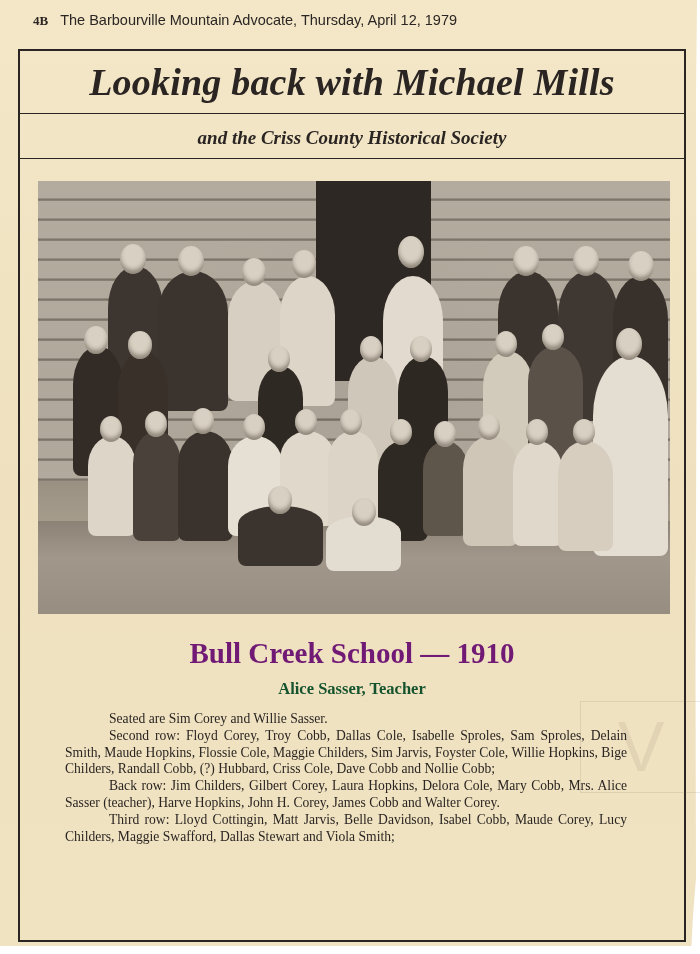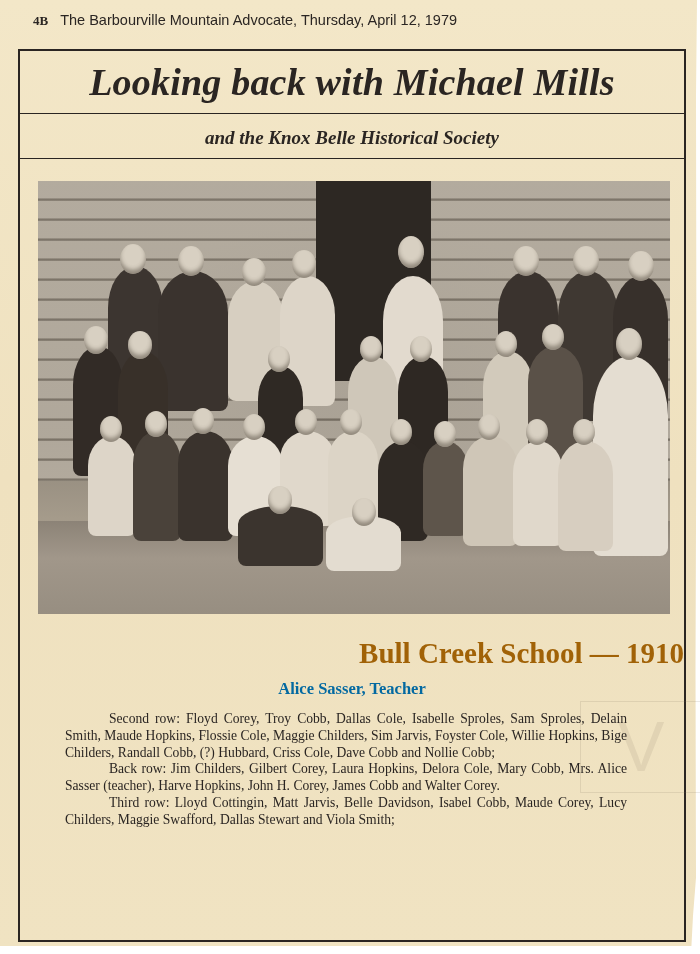--- a/index.html
+++ b/index.html
@@ -129,33 +129,33 @@
   .head {
     position: absolute;
     border-radius: 50%;
     background: #d8d0c2;
     box-shadow: inset 0 -4px 4px rgba(60,50,40,0.45);
   }
   .caption-title {
     position: absolute;
     left: 0; top: 586px;
     width: 100%;
-    text-align: right;
+    text-align: center;
     font-size: 29px;
     font-weight: bold;
-    color: #a16207;
+    color: #701a75;
   }
   .caption-sub {
     position: absolute;
     left: 0; top: 628px;
     width: 100%;
     text-align: center;
     font-size: 16.5px;
     font-weight: bold;
-    color: #0369a1;
+    color: #14532d;
   }
   .body-text {
     position: absolute;
     left: 45px; top: 660px;
     width: 562px;
     font-size: 13.6px;
     line-height: 16.8px;
     text-align: justify;
     color: #2a2522;
   }
@@ -184,21 +184,21 @@
 
 <div class="masthead">
   <span class="page-num">4B</span><span>The Barbourville Mountain Advocate, Thursday, April 12, 1979</span>
 </div>
 
 <div class="frame">
   <div class="title-band">
     <h1>Looking back with Michael Mills</h1>
   </div>
   <div class="subtitle-band">
-    <h2>and the Knox Belle Historical Society</h2>
+    <h2>and the Criss County Historical Society</h2>
   </div>
 
   <div class="photo">
     <div class="siding"></div>
     <div class="door"></div>
     <div class="ground"></div>
     <div class="crowd">
 
       <div class="person" style="left:50px;top:30px;width:55px;height:140px;background:#3c3530;"></div>
       <div class="head" style="left:62px;top:8px;width:26px;height:30px;"></div>
@@ -264,17 +264,18 @@
       <div class="head" style="left:294px;top:262px;width:24px;height:28px;"></div>
     </div>
   </div>
 
   <div class="caption-title">Bull Creek School — 1910</div>
   <div class="caption-sub">Alice Sasser, Teacher</div>
 
   <div class="ghost-text">V</div>
 
   <div class="body-text">
+    <p>Seated are Sim Corey and Willie Sasser.</p>
     <p>Second row: Floyd Corey, Troy Cobb, Dallas Cole, Isabelle Sproles, Sam Sproles, Delain Smith, Maude Hopkins, Flossie Cole, Maggie Childers, Sim Jarvis, Foyster Cole, Willie Hopkins, Bige Childers, Randall Cobb, (?) Hubbard, Criss Cole, Dave Cobb and Nollie Cobb;</p>
     <p>Back row: Jim Childers, Gilbert Corey, Laura Hopkins, Delora Cole, Mary Cobb, Mrs. Alice Sasser (teacher), Harve Hopkins, John H. Corey, James Cobb and Walter Corey.</p>
     <p>Third row: Lloyd Cottingin, Matt Jarvis, Belle Davidson, Isabel Cobb, Maude Corey, Lucy Childers, Maggie Swafford, Dallas Stewart and Viola Smith;</p>
   </div>
 </div>
 
 </body></html>

